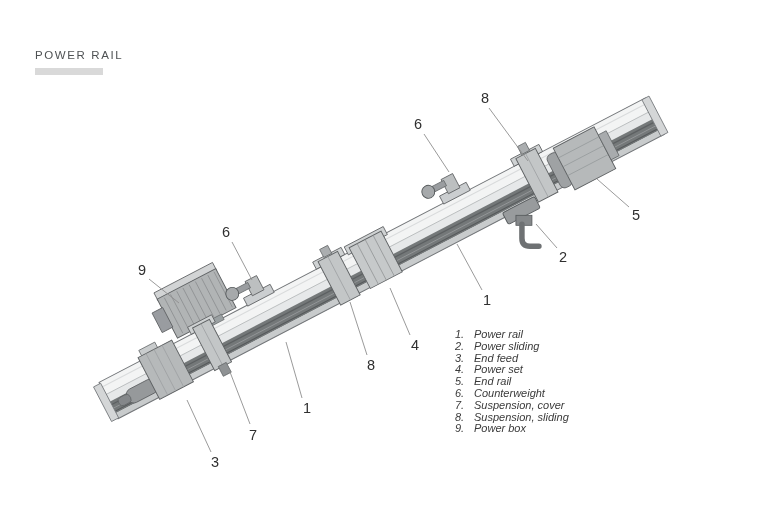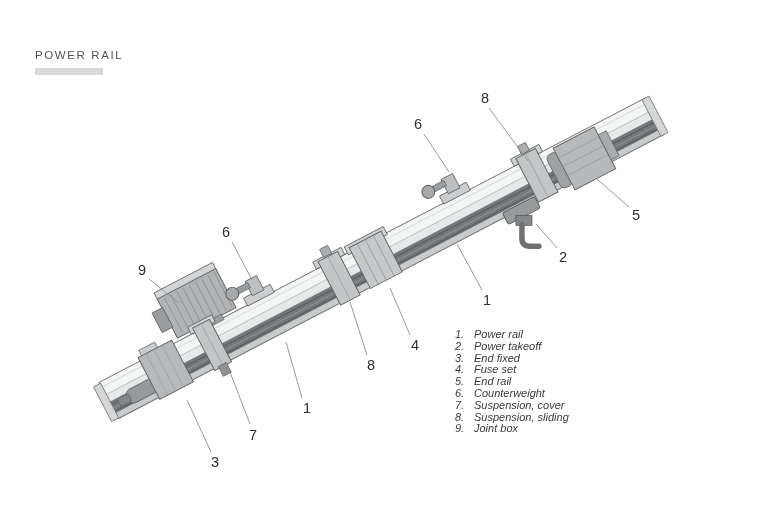--- a/index.html
+++ b/index.html
@@ -172,45 +172,45 @@
       </g>
   </svg>
 
   <div id="legend" class="legend">
       <div class="legend-row">
         <span class="legend-num">1.</span>
         <span class="legend-label">Power rail</span>
       </div>
       <div class="legend-row">
         <span class="legend-num">2.</span>
-        <span class="legend-label">Power takeoff</span>
+        <span class="legend-label">Power sliding</span>
       </div>
       <div class="legend-row">
         <span class="legend-num">3.</span>
-        <span class="legend-label">End fixed</span>
+        <span class="legend-label">End feed</span>
       </div>
       <div class="legend-row">
         <span class="legend-num">4.</span>
-        <span class="legend-label">Fuse set</span>
+        <span class="legend-label">Power set</span>
       </div>
       <div class="legend-row">
         <span class="legend-num">5.</span>
         <span class="legend-label">End rail</span>
       </div>
       <div class="legend-row">
         <span class="legend-num">6.</span>
         <span class="legend-label">Counterweight</span>
       </div>
       <div class="legend-row">
         <span class="legend-num">7.</span>
         <span class="legend-label">Suspension, cover</span>
       </div>
       <div class="legend-row">
         <span class="legend-num">8.</span>
         <span class="legend-label">Suspension, sliding</span>
       </div>
       <div class="legend-row">
         <span class="legend-num">9.</span>
-        <span class="legend-label">Joint box</span>
+        <span class="legend-label">Power box</span>
       </div>
     </div>
 
 </div>
 
 </body></html>

